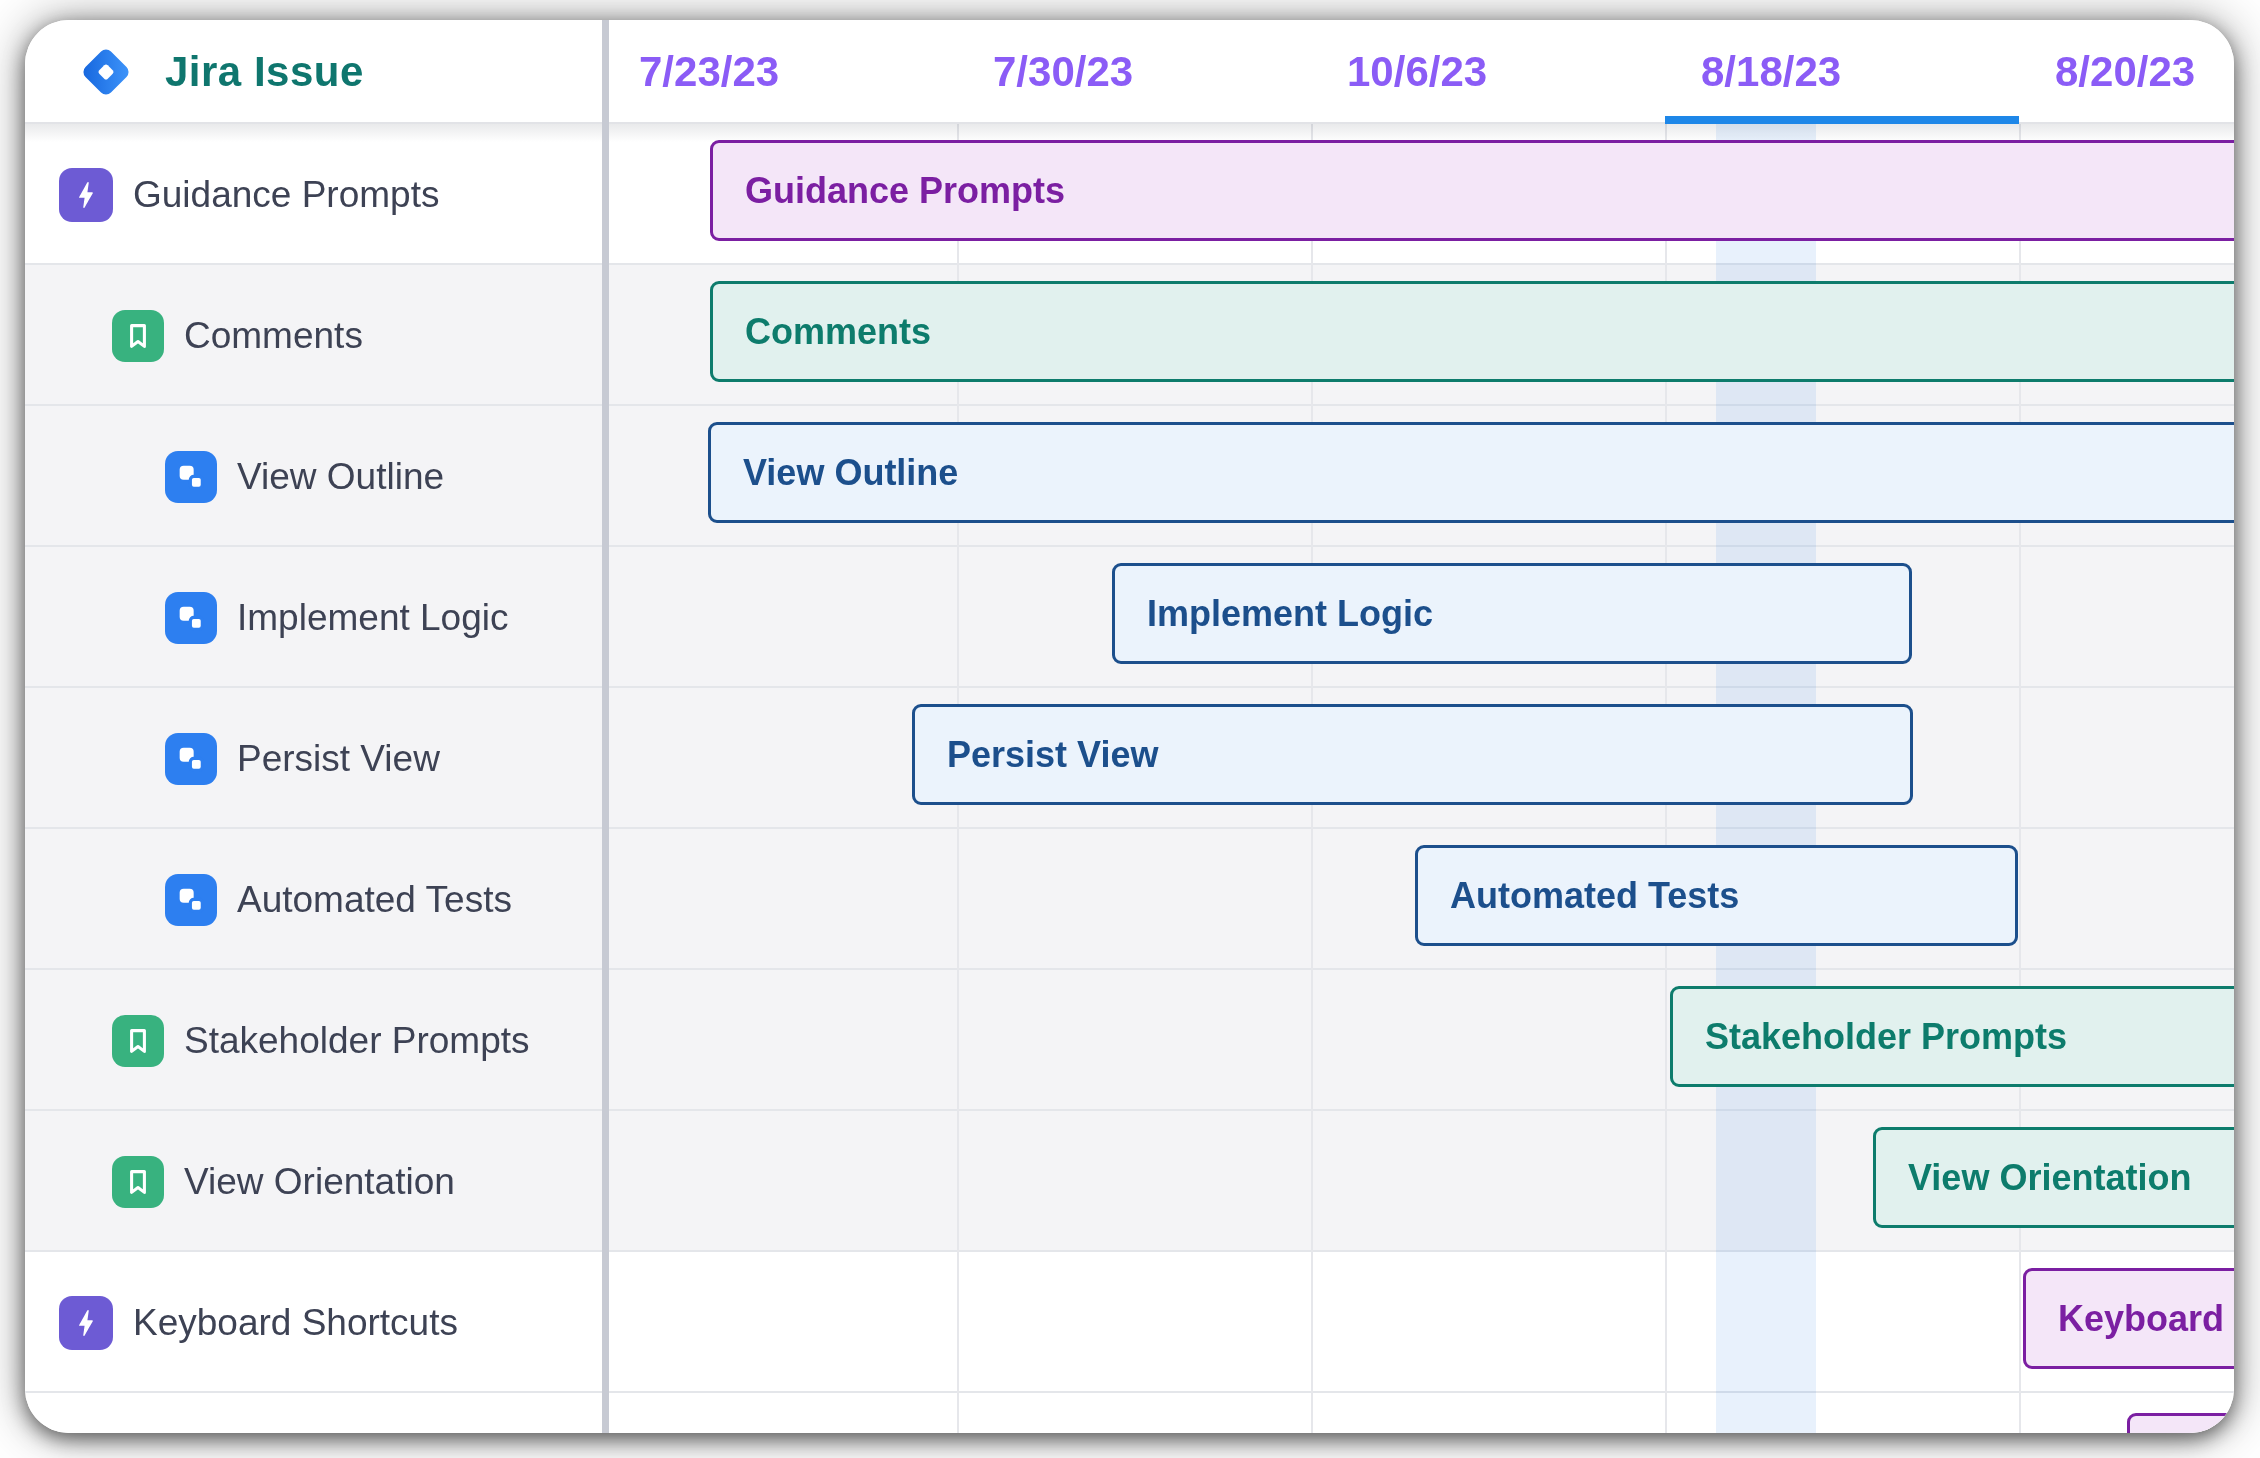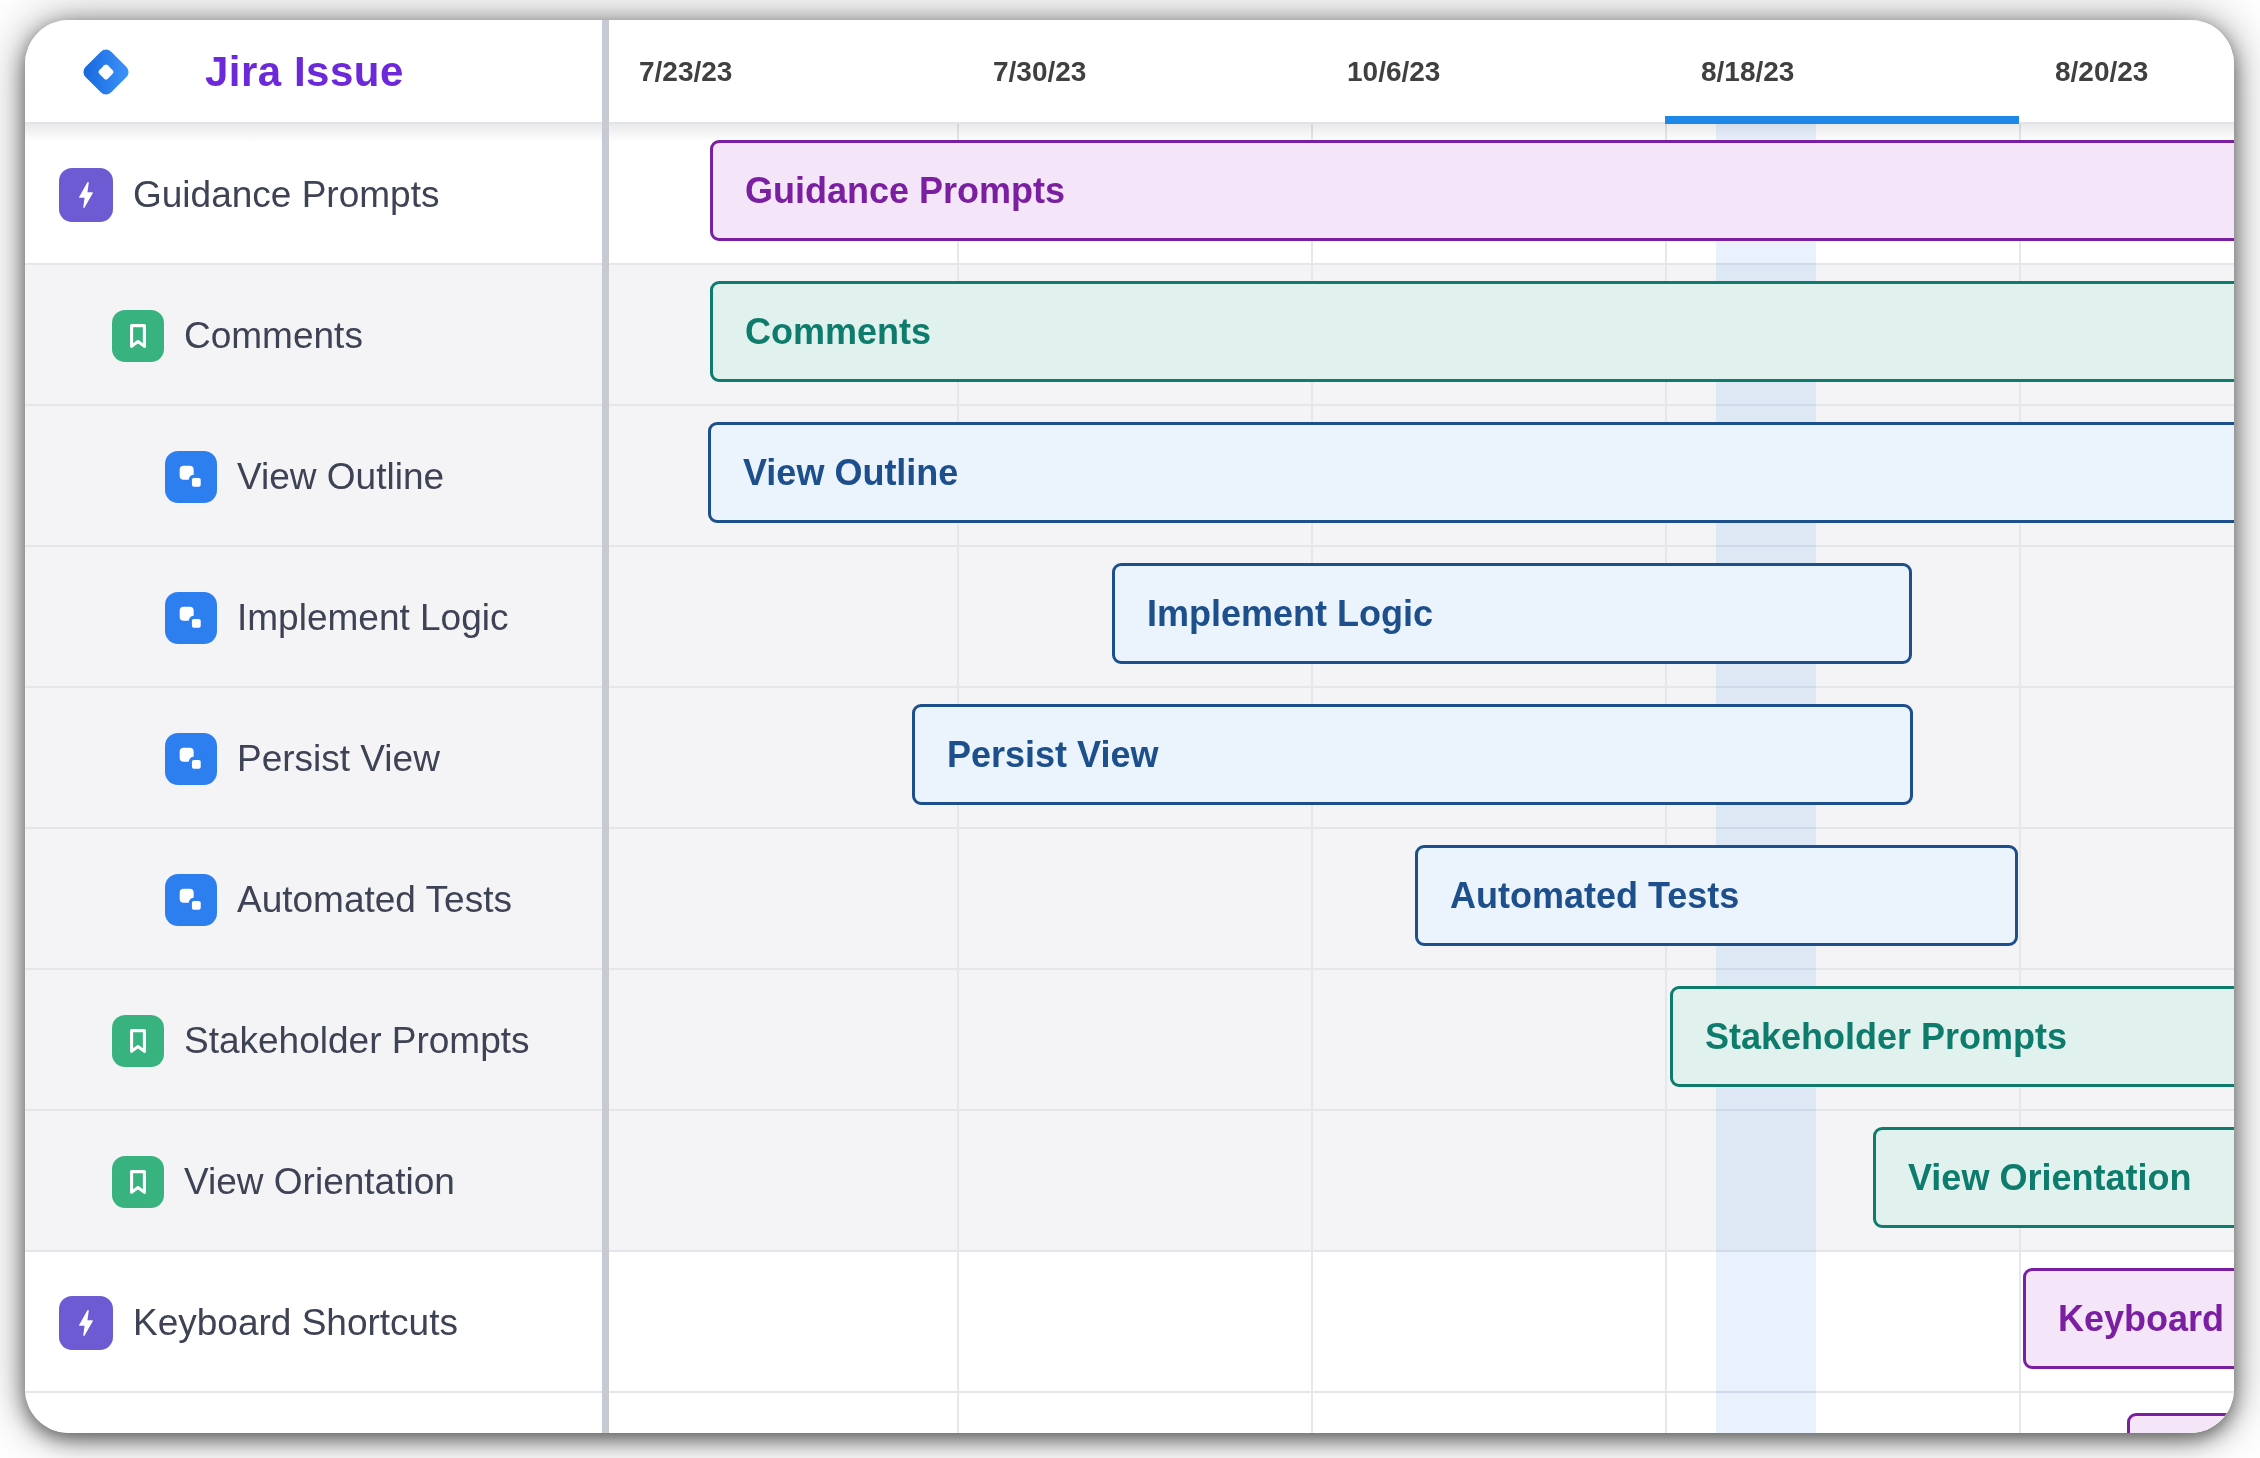--- a/index.html
+++ b/index.html
@@ -13,23 +13,23 @@
               border-bottom:2px solid #e4e6ea;z-index:0;}
   .row-white{background:#ffffff;} .row-gray{background:#f4f4f6;}
   
   .gridline{position:absolute;top:0;bottom:0;width:2px;background:#e6e7eb;z-index:1;}
   
   .header{position:absolute;left:0;top:0;width:2209px;height:104px;background:#ffffff;
           box-sizing:border-box;border-bottom:2px solid #e2e3e7;z-index:4;}
   .header-shadow{position:absolute;left:0;top:104px;width:2209px;height:18px;
           background:linear-gradient(to bottom,rgba(40,45,60,.10),rgba(40,45,60,0));z-index:1;}
   .title-wrap{position:absolute;left:50px;top:0;height:104px;display:flex;align-items:center;gap:28px;}
-  .title{font-size:42px;font-weight:bold;color:#6d28d9;letter-spacing:.5px;margin-left:40px;}
+  .title{font-size:42px;font-weight:bold;color:#0f766e;letter-spacing:.5px;}
   .date-cell{position:absolute;top:0;height:104px;width:354px;display:flex;align-items:center;
-             padding-left:36px;box-sizing:border-box;font-size:28px;font-weight:bold;color:#404040;}
+             padding-left:36px;box-sizing:border-box;font-size:42px;font-weight:bold;color:#8b5cf6;}
   .active-underline{position:absolute;top:96px;height:8px;background:#1e87e8;z-index:6;}
   
   .today-band{position:absolute;top:0;bottom:0;z-index:2;}
   
   .sidebar-divider{position:absolute;top:0;bottom:0;left:577px;width:7px;background:#c7cad3;z-index:5;}
   .side-item{position:absolute;left:0;width:570px;height:141px;display:flex;align-items:center;z-index:3;cursor:pointer;}
   .type-icon{flex:0 0 auto;border-radius:13px;display:flex;align-items:center;justify-content:center;}
   .side-label{margin-left:20px;font-size:37px;color:#3d4254;white-space:nowrap;}
   
   .bar{position:absolute;height:101px;box-sizing:border-box;border:3px solid;border-radius:9px;

